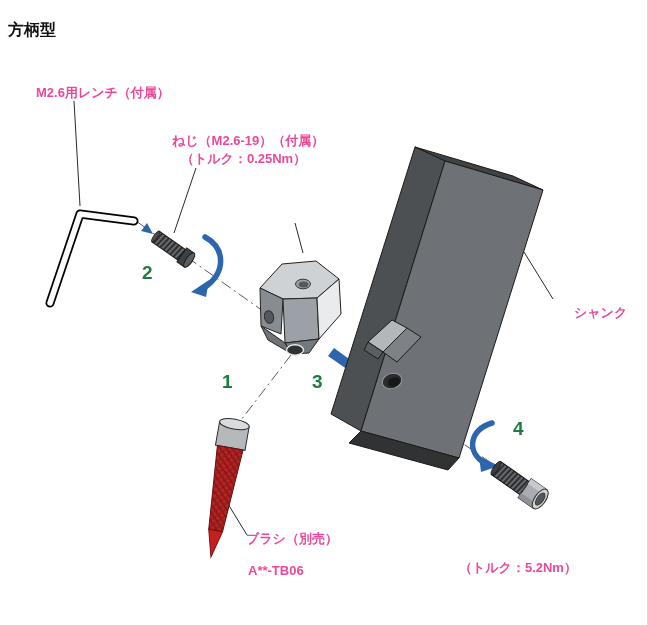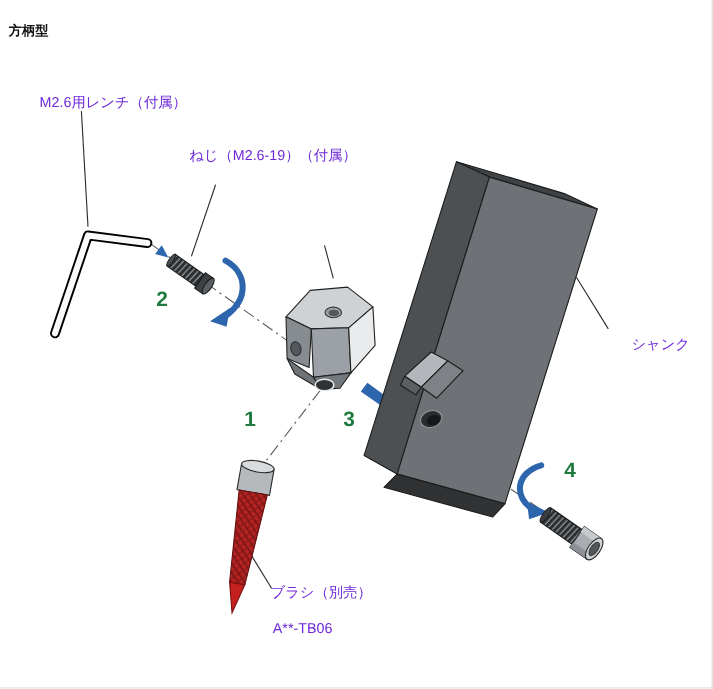--- a/index.html
+++ b/index.html
@@ -2,22 +2,22 @@
 <html style="--step-number-green: #1e7a3e; --arrow-blue: #2e66ad; --brush-red: #b72322; --shank-gray: #6e7175;"><head>
 <meta charset="utf-8">
 <style>
   html,body{margin:0;padding:0;background:#fff;}
   .canvas{
     position:relative;width:648px;height:626px;background:#ffffff;overflow:hidden;
     font-family:"Liberation Sans","DejaVu Sans",sans-serif;
     border-right:1px solid #d7d7d7;border-bottom:1px solid #d7d7d7;box-sizing:border-box;
   }
   .diagram-svg{position:absolute;left:0;top:0;}
-  .title{position:absolute;left:8px;top:20px;font-size:12px;font-weight:bold;color:#111;}
-  .label{position:absolute;font-size:13px;color:#6d28d9;white-space:nowrap;}
+  .title{position:absolute;left:8px;top:20px;font-size:16px;font-weight:bold;color:#111;}
+  .label{position:absolute;font-size:13px;color:#ec4899;white-space:nowrap;font-weight:bold;}
   .step{position:absolute;font-size:19px;font-weight:bold;color:var(--step-number-green,#1e7a3e);}
   .stroke-blue{stroke:var(--arrow-blue,#2e66ad);}
   .fill-blue{fill:var(--arrow-blue,#2e66ad);}
   .fill-brush{fill:var(--brush-red,#b72322);}
   .fill-shank{fill:var(--shank-gray,#6e7175);}
 </style>
 </head>
 <body>
 
 <div class="canvas">
@@ -115,26 +115,28 @@
       <polygon points="-13,16 13,16 7,100 -7,100" fill="url(#crosshatch)" stroke="none"></polygon>
       <polygon points="-7,100 7,100 0,127" fill="#c52020" stroke="#7a1010" stroke-width="1"></polygon>
     </g>
   </svg>
 
   <div class="title">方柄型</div>
 
   <div class="label" style="left:36px;top:84px">M2.6用レンチ（付属）</div>
 
   <div class="label" style="left:172px;top:132px">ねじ（M2.6-19）（付属）</div>
+  <div class="label" style="left:181px;top:150px">（トルク：0.25Nm）</div>
 
 
   <div class="label" style="left:574px;top:304px">シャンク</div>
 
   <div class="label" style="left:246px;top:530px">ブラシ（別売）</div>
   <div class="label" style="left:248px;top:563px">A**-TB06</div>
 
+  <div class="label" style="left:459px;top:559px">（トルク：5.2Nm）</div>
 
   <div class="step" style="left:222px;top:371px">1</div>
   <div class="step" style="left:142px;top:262px">2</div>
   <div class="step" style="left:312px;top:371px">3</div>
   <div class="step" style="left:513px;top:418px">4</div>
 
 </div>
 
 </body></html>

